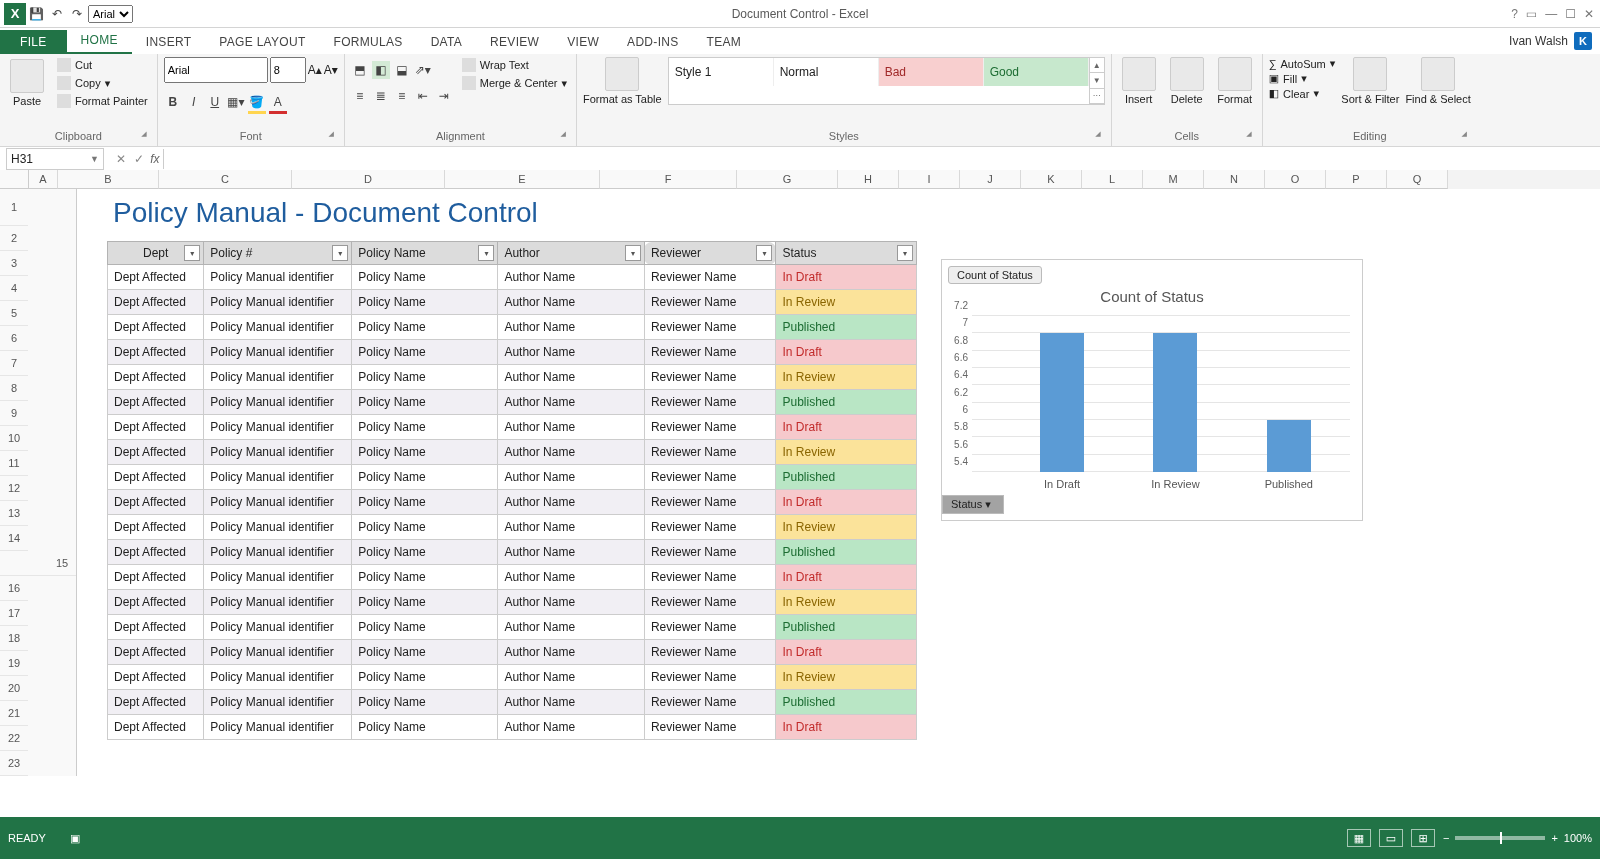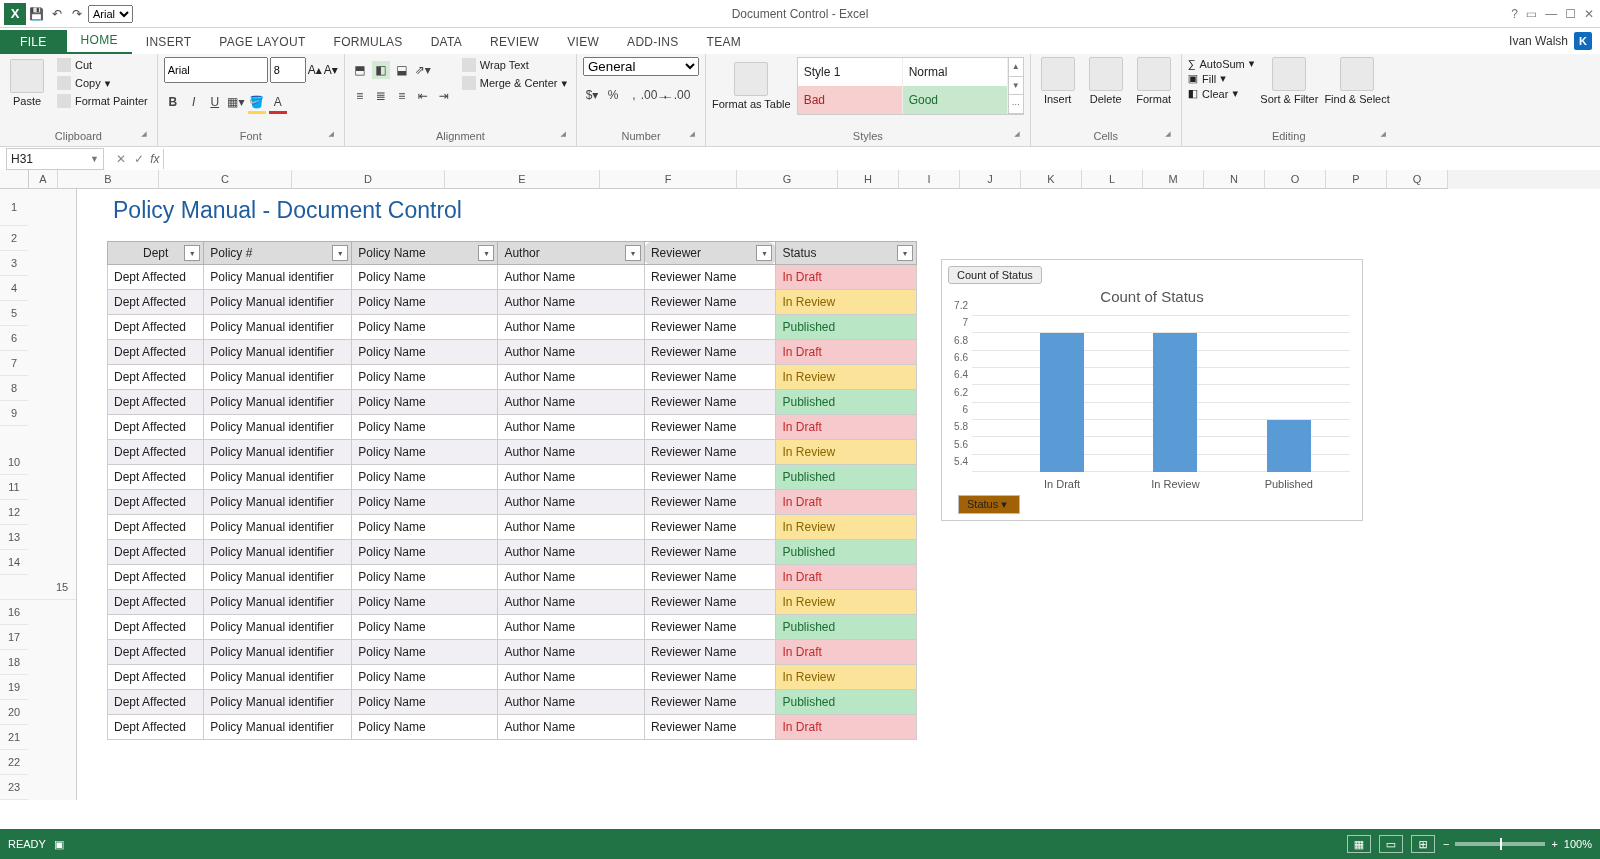--- a/index.html
+++ b/index.html
@@ -50,46 +50,46 @@
   .fx-input{flex:1;height:20px;border:none;border-left:1px solid #ccc;padding:0 6px;font-size:12px;outline:none}
   .grid-wrap{position:absolute;top:170px;bottom:24px;left:0;right:0;overflow:auto;background:#fff}
   .coltabs{display:flex;position:sticky;top:0;background:#f3f3f3;z-index:5}
   .coltabs .corner{width:28px;height:18px;border-right:1px solid #ccc;border-bottom:1px solid #ccc;background:#f9f9f9}
   .coltabs .ch{height:18px;border-right:1px solid #d9d9d9;border-bottom:1px solid #ccc;display:flex;align-items:center;justify-content:center;font-size:11px;color:#555;background:#f9f9f9}
   .gridbody{display:flex}
   .rownums{display:flex;flex-direction:column;background:#f9f9f9;border-right:1px solid #ccc}
   .rownums .rn{width:28px;border-bottom:1px solid #e6e6e6;display:flex;align-items:center;justify-content:center;font-size:11px;color:#555}
   .sheet{position:relative}
   .sheet-inner{position:relative;width:1470px}
-  .page-title{position:absolute;left:36px;top:8px;font-size:23px;color:#1f5d9e;font-family:"Segoe UI Light","Segoe UI",Arial}
+  .page-title{position:absolute;left:36px;top:8px;font-size:28px;color:#1f5d9e;font-family:"Segoe UI Light","Segoe UI",Arial}
   table.data{position:absolute;left:30px;top:52px;border-collapse:collapse;width:810px;font-size:12px}
   table.data th{background:#dcdcdc;border:1px solid #b3b3b3;padding:4px 6px;text-align:left;position:relative;font-weight:normal;color:#222}
   table.data th .fil{position:absolute;right:3px;top:50%;transform:translateY(-50%);width:14px;height:14px;border:1px solid #999;background:#fff;font-size:8px;display:flex;align-items:center;justify-content:center;color:#555}
   table.data td{border:1px solid #ccc;padding:3px 6px;height:18px}
   tr.band td{background:#f1eff4}
   .st-draft{background:#f6c9cc!important;color:#c22a2a}
   .st-review{background:#fbe39a!important;color:#8a6500}
   .st-pub{background:#b9e6c5!important;color:#1c6c32}
   .chart-box{position:absolute;left:864px;top:70px;width:420px;height:260px;border:1px solid #ccc;background:#fff}
   .chart-pill{position:absolute;left:6px;top:6px;padding:2px 8px;border:1px solid #bbb;background:#eee;border-radius:3px;font-size:11px}
   .chart-title{text-align:center;font-size:15px;color:#555;margin-top:28px}
   .chart-plot{position:absolute;left:30px;top:56px;right:12px;bottom:48px;border-left:none}
   .gridline{position:absolute;left:0;right:0;border-top:1px solid #e5e5e5}
   .ytick{position:absolute;right:100%;padding-right:4px;font-size:10px;color:#666;transform:translateY(-50%)}
   .bar{position:absolute;bottom:0;width:44px;background:#5b9bd5}
   .xtick{position:absolute;bottom:-18px;font-size:11px;color:#555;width:80px;text-align:center;transform:translateX(-50%)}
-  .chart-status{position:absolute;left:16px;bottom:6px;padding:2px 12px 2px 8px;border:1px solid #bbb;background:#a16207;font-size:11px}
+  .chart-status{position:absolute;left:0;bottom:6px;padding:2px 12px 2px 8px;border:1px solid #bbb;background:#a3a3a3;font-size:11px}
   .sheet-tabs{position:absolute;bottom:0;left:0;right:0;height:24px;background:#f3f3f3;border-top:1px solid #ccc;display:flex;align-items:center}
   .sheet-tabs .nav{display:flex;gap:2px;padding:0 8px;color:#777}
   .sheet-tabs .stab{padding:3px 14px;font-size:12px;border:1px solid #ccc;border-bottom:none;margin-left:-1px;background:#f3f3f3;cursor:pointer}
   .sheet-tabs .stab.active{background:#fff;font-weight:bold;border-bottom:1px solid #fff}
   .sheet-tabs .plus{width:18px;height:18px;margin-left:6px;border:1px solid #bbb;border-radius:50%;display:flex;align-items:center;justify-content:center;font-size:12px;color:#666}
   .sheet-tabs .hscroll{flex:1;margin:0 16px;height:14px;display:flex;align-items:center}
   .sheet-tabs .hscroll .track{flex:1;height:14px;background:#e9e9e9}
-  .statusbar{position:fixed;bottom:0;left:0;right:0;height:22px;background:#217346;color:#fff;display:flex;align-items:center;font-size:11px;padding:4px 8px;gap:8px}
+  .statusbar{position:fixed;bottom:0;left:0;right:0;height:22px;background:#217346;color:#fff;display:flex;align-items:center;font-size:11px;padding:10px 8px;gap:24px}
   .statusbar .right{margin-left:auto;display:flex;align-items:center;gap:8px}
   .viewbtn{width:22px;height:16px;border:1px solid rgba(255,255,255,.6);display:flex;align-items:center;justify-content:center}
   .zoom{display:flex;align-items:center;gap:6px}
   .zoom .slider{width:90px;height:4px;background:rgba(255,255,255,.5);position:relative}
   .zoom .slider::after{content:"";position:absolute;left:50%;top:-4px;width:2px;height:12px;background:#fff}
 </style>
 </head>
 <body>
 
 <div class="titlebar">
@@ -192,43 +192,30 @@
         <div class="mini">
             <span class="ic"></span>
             <span>Wrap Text</span>
           </div>
         <div class="mini"><span class="ic"></span><span>Merge &amp; Center</span> ▾</div>
       </div>
     </div>
     <div class="gname">Alignment</div>
   </div>
 
-  <div class="group">
-    <div class="body" style="flex-direction:column">
-      <select style="width:116px"><option>General</option></select>
-      <div class="iconrow">
-        <span class="i">$▾</span>
-        <span class="i">%</span>
-        <span class="i">,</span>
-        <span class="i">.00→</span>
-        <span class="i">←.00</span>
-      </div>
-    </div>
-    <div class="gname">Number</div>
-  </div>
 
   <div class="group">
     <div class="body">
       <div class="btncol">
           <div class="ico"></div>
           <div class="lbl">Format as
 Table</div>
         </div>
       <div class="style-gallery">
-        <div style="display:flex;flex-direction:column">
+        <div style="display:flex;flex-direction:row">
           <div style="display:flex">
             <div class="style-cell sc-style1">Style 1</div>
             <div class="style-cell sc-normal">Normal</div>
           </div>
           <div style="display:flex">
             <div class="style-cell sc-bad">Bad</div>
             <div class="style-cell sc-good">Good</div>
           </div>
         </div>
         <div class="style-arrows">
@@ -319,21 +306,21 @@
     <div class="rownums" id="rownums">
         <div class="rn" style="height: 36px;">1</div>
         <div class="rn" style="height: 24px;">2</div>
         <div class="rn" style="height: 24px;">3</div>
         <div class="rn" style="height: 24px;">4</div>
         <div class="rn" style="height: 24px;">5</div>
         <div class="rn" style="height: 24px;">6</div>
         <div class="rn" style="height: 24px;">7</div>
         <div class="rn" style="height: 24px;">8</div>
         <div class="rn" style="height: 24px;">9</div>
-        <div class="rn" style="height: 24px; margin-top: 24px;">10</div>
+        <div class="rn" style="height: 24px;">10</div>
         <div class="rn" style="height: 24px;">11</div>
         <div class="rn" style="height: 24px;">12</div>
         <div class="rn" style="height: 24px;">13</div>
         <div class="rn" style="height: 24px;">14</div>
         <div class="rn" style="height: 24px; padding-left: 48px;">15</div>
         <div class="rn" style="height: 24px;">16</div>
         <div class="rn" style="height: 24px;">17</div>
         <div class="rn" style="height: 24px;">18</div>
         <div class="rn" style="height: 24px;">19</div>
         <div class="rn" style="height: 24px;">20</div>

